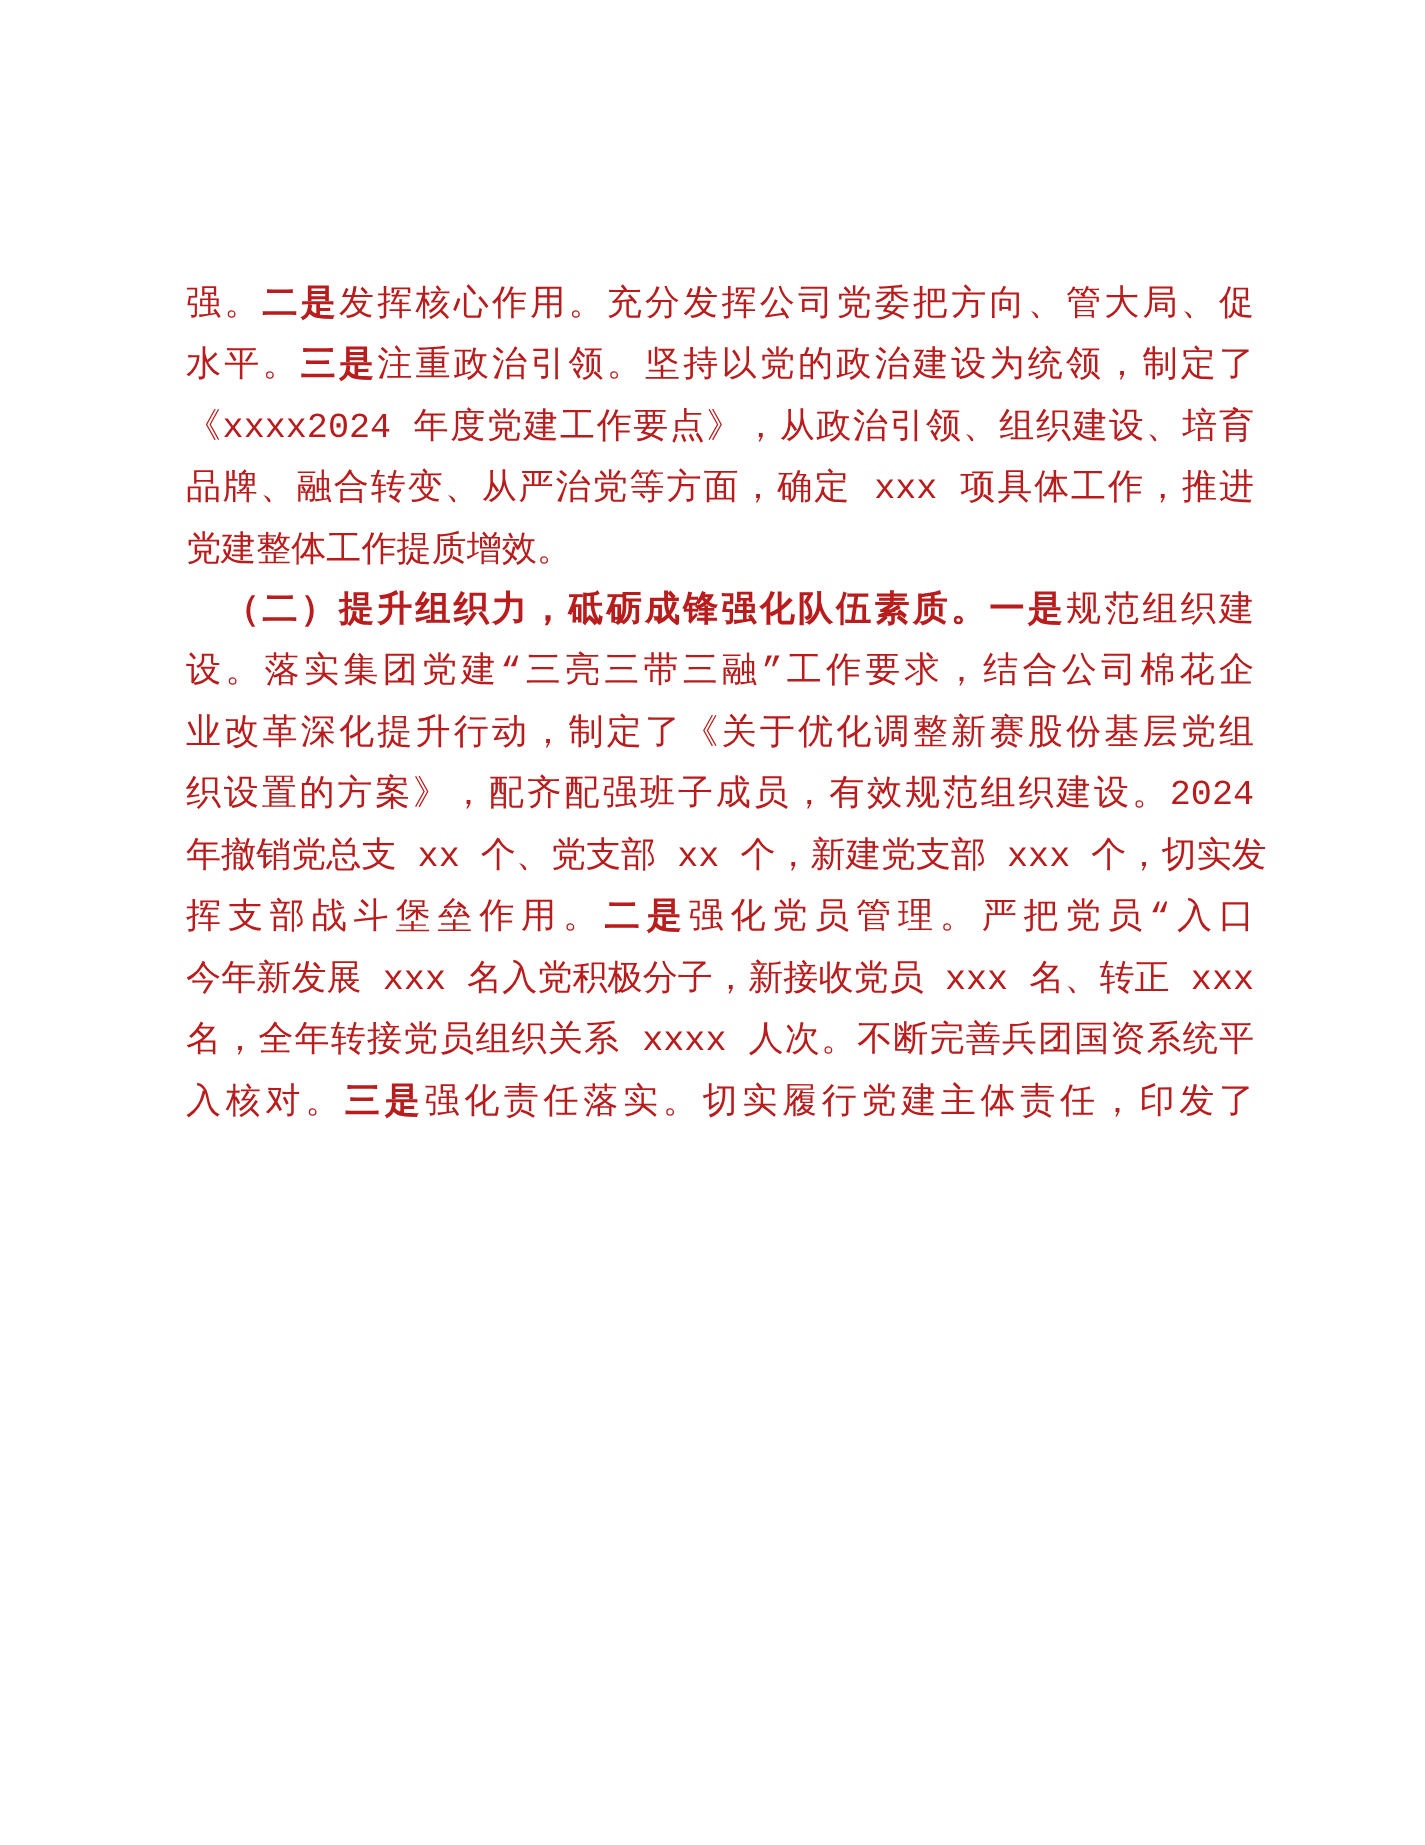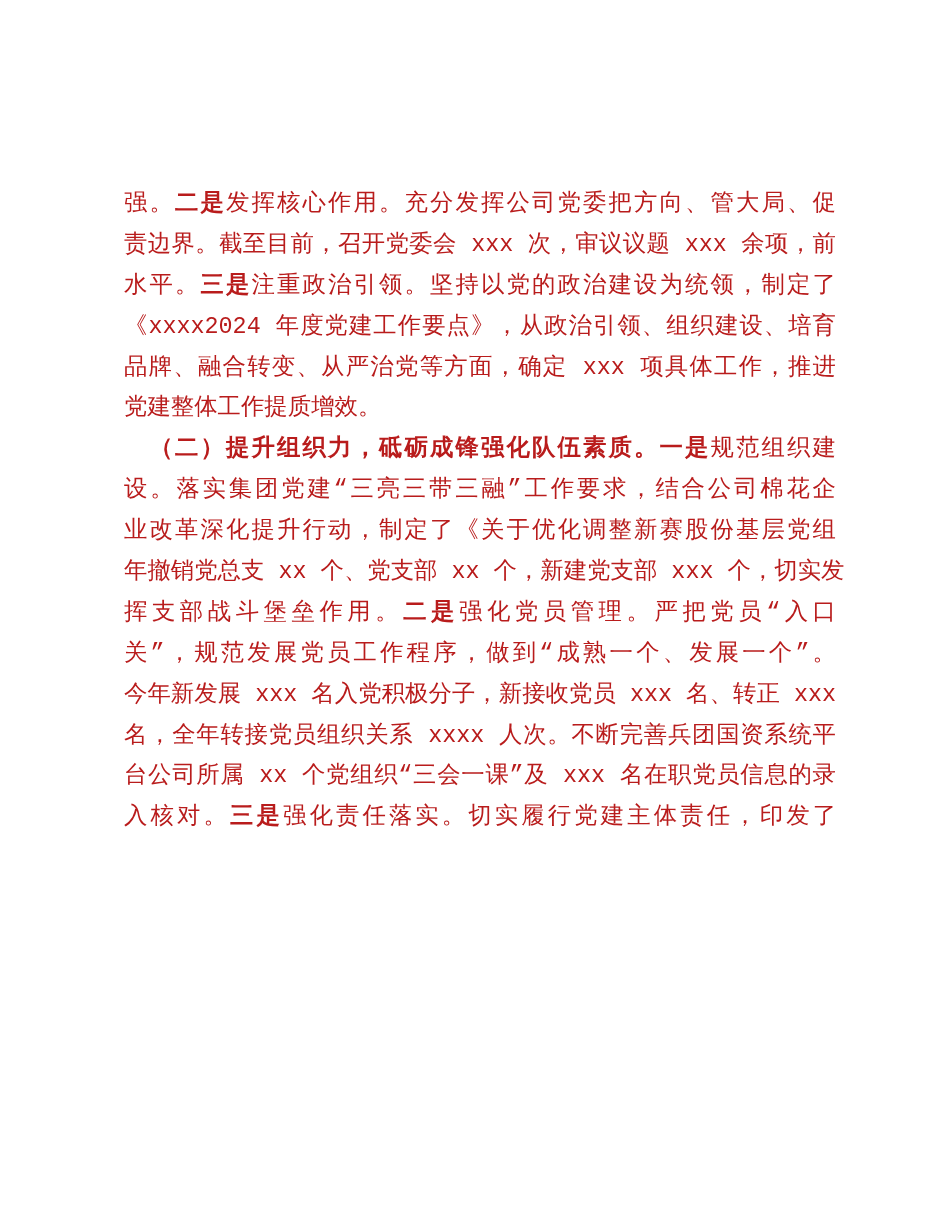--- a/index.html
+++ b/index.html
@@ -23,28 +23,26 @@
     letter-spacing: 0;
   }
   .line.last { text-align-last: left; }
   .b { font-weight: bold; }
 </style>
 </head>
 <body>
 
 <div class="page" id="page">
     <div class="line"><span>强。</span><span class="b">二是</span><span>发挥核心作用。充分发挥公司党委把方向、管大局、促</span></div>
-    <div class="line"><span>责边界。截至目前，召开党委会 xxx 次，审议议题 xxx 余项，前</span></div>
     <div class="line"><span>水平。</span><span class="b">三是</span><span>注重政治引领。坚持以党的政治建设为统领，制定了</span></div>
     <div class="line"><span>《xxxx2024 年度党建工作要点》，从政治引领、组织建设、培育</span></div>
     <div class="line"><span>品牌、融合转变、从严治党等方面，确定 xxx 项具体工作，推进</span></div>
     <div class="line last"><span>党建整体工作提质增效。</span></div>
     <div class="line"><span class="b">　（二）提升组织力，砥砺成锋强化队伍素质。一是</span><span>规范组织建</span></div>
     <div class="line"><span>设。落实集团党建“三亮三带三融”工作要求，结合公司棉花企</span></div>
     <div class="line"><span>业改革深化提升行动，制定了《关于优化调整新赛股份基层党组</span></div>
+    <div class="line"><span>织设置的方案》，配齐配强班子成员，有效规范组织建设。2024</span></div>
     <div class="line"><span>年撤销党总支 xx 个、党支部 xx 个，新建党支部 xxx 个，切实发</span></div>
     <div class="line"><span>挥支部战斗堡垒作用。</span><span class="b">二是</span><span>强化党员管理。严把党员“入口</span></div>
-    <div class="line"><span>关”，规范发展党员工作程序，做到“成熟一个、发展一个”。</span></div>
     <div class="line"><span>今年新发展 xxx 名入党积极分子，新接收党员 xxx 名、转正 xxx</span></div>
     <div class="line"><span>名，全年转接党员组织关系 xxxx 人次。不断完善兵团国资系统平</span></div>
-    <div class="line"><span>台公司所属 xx 个党组织“三会一课”及 xxx 名在职党员信息的录</span></div>
     <div class="line"><span>入核对。</span><span class="b">三是</span><span>强化责任落实。切实履行党建主体责任，印发了</span></div>
   </div>
 
 </body></html>

